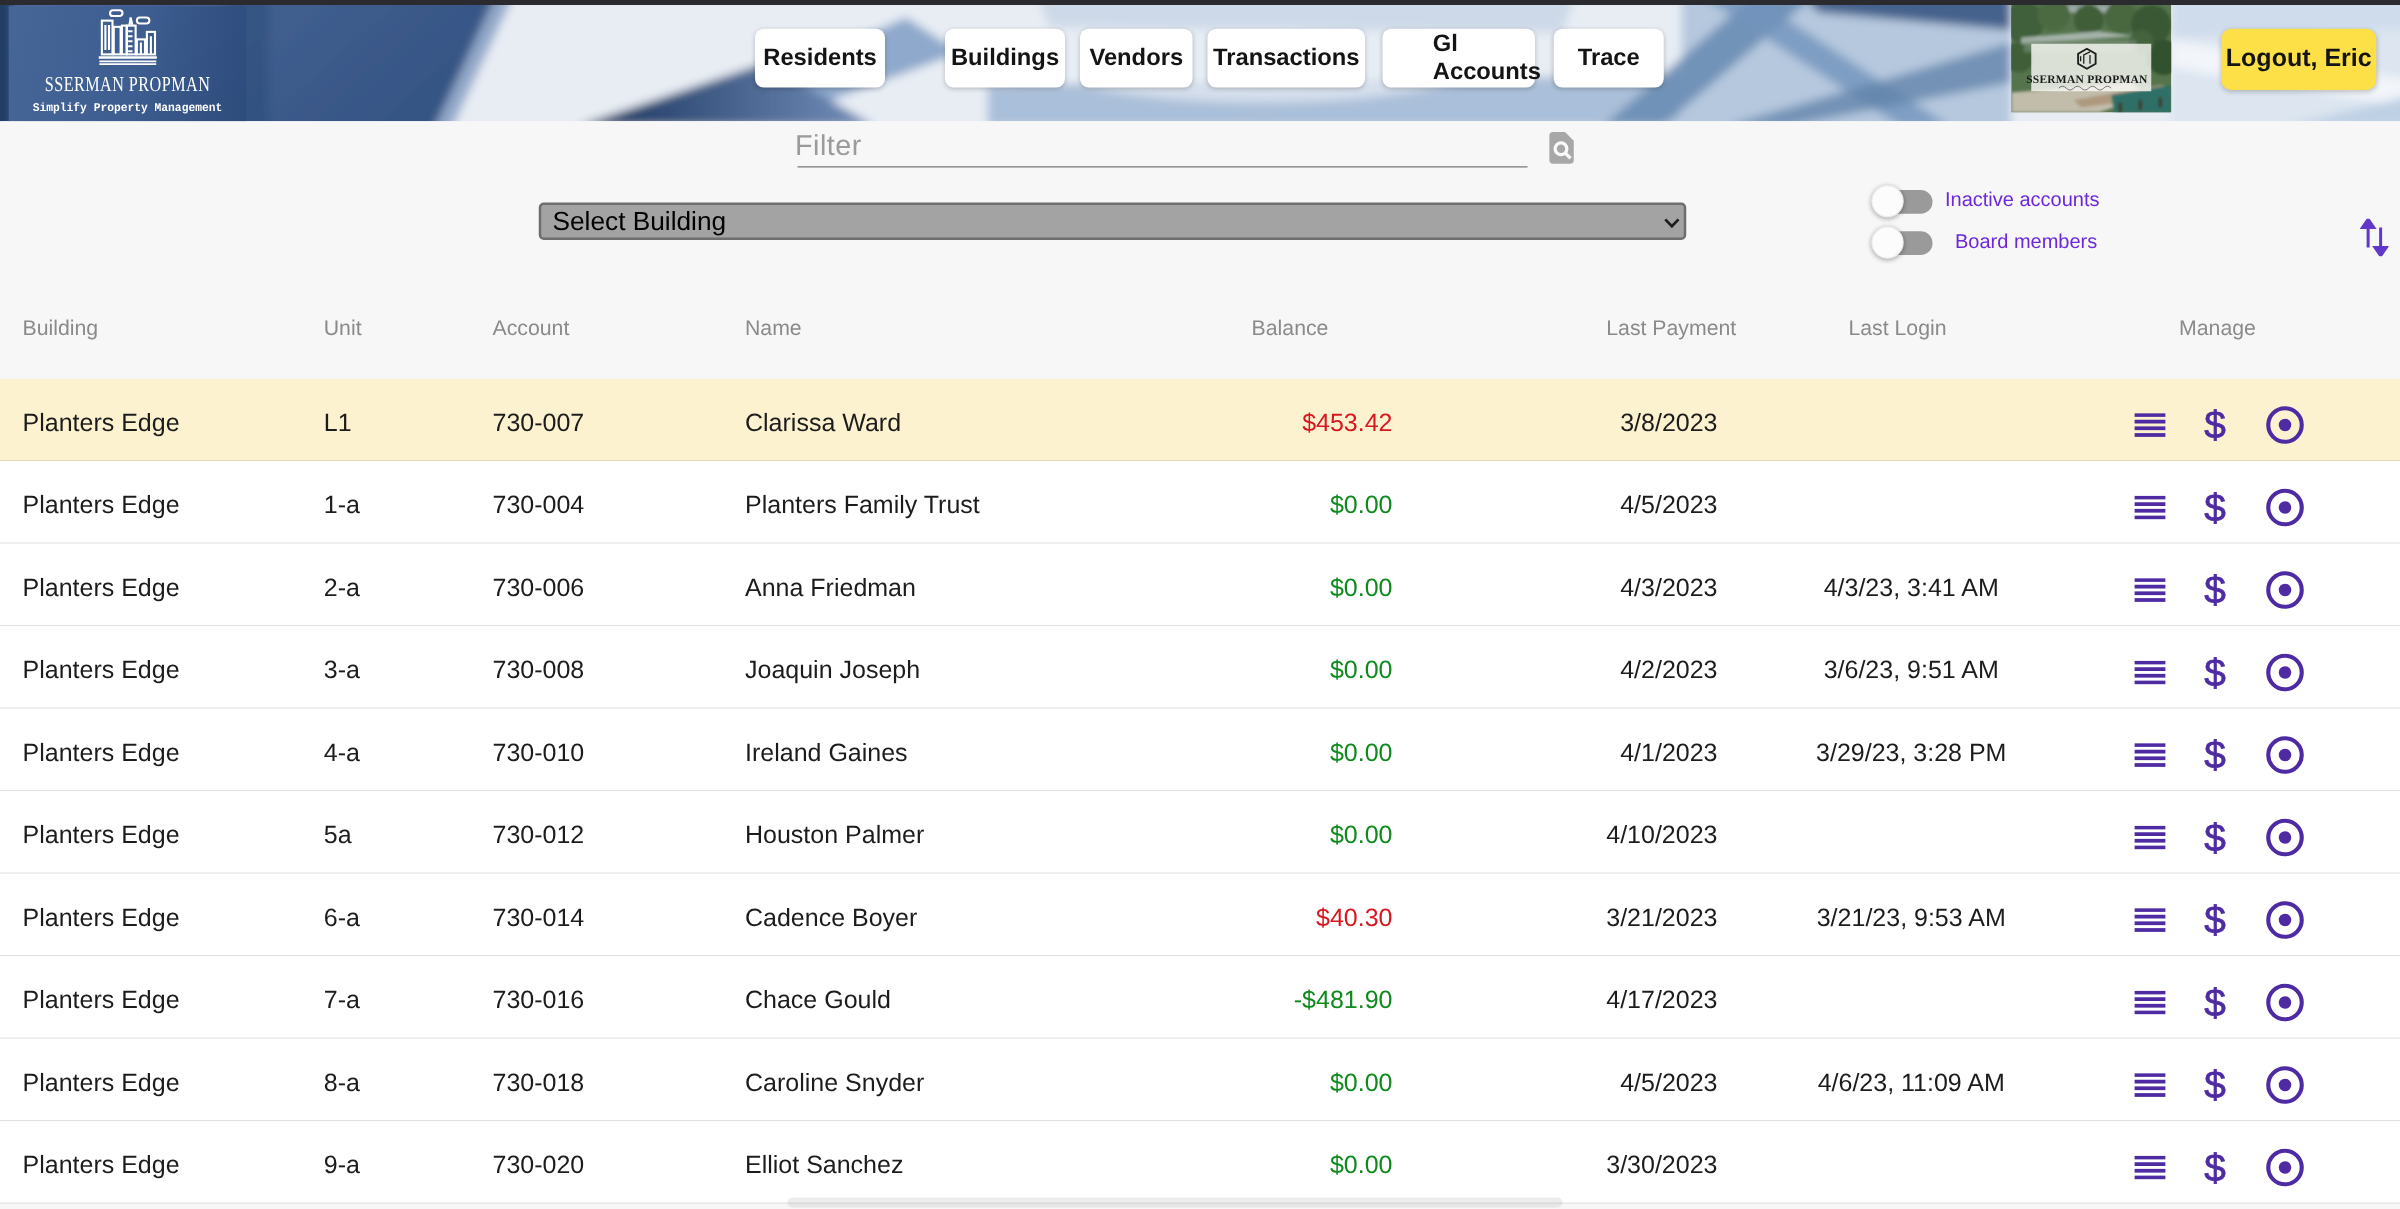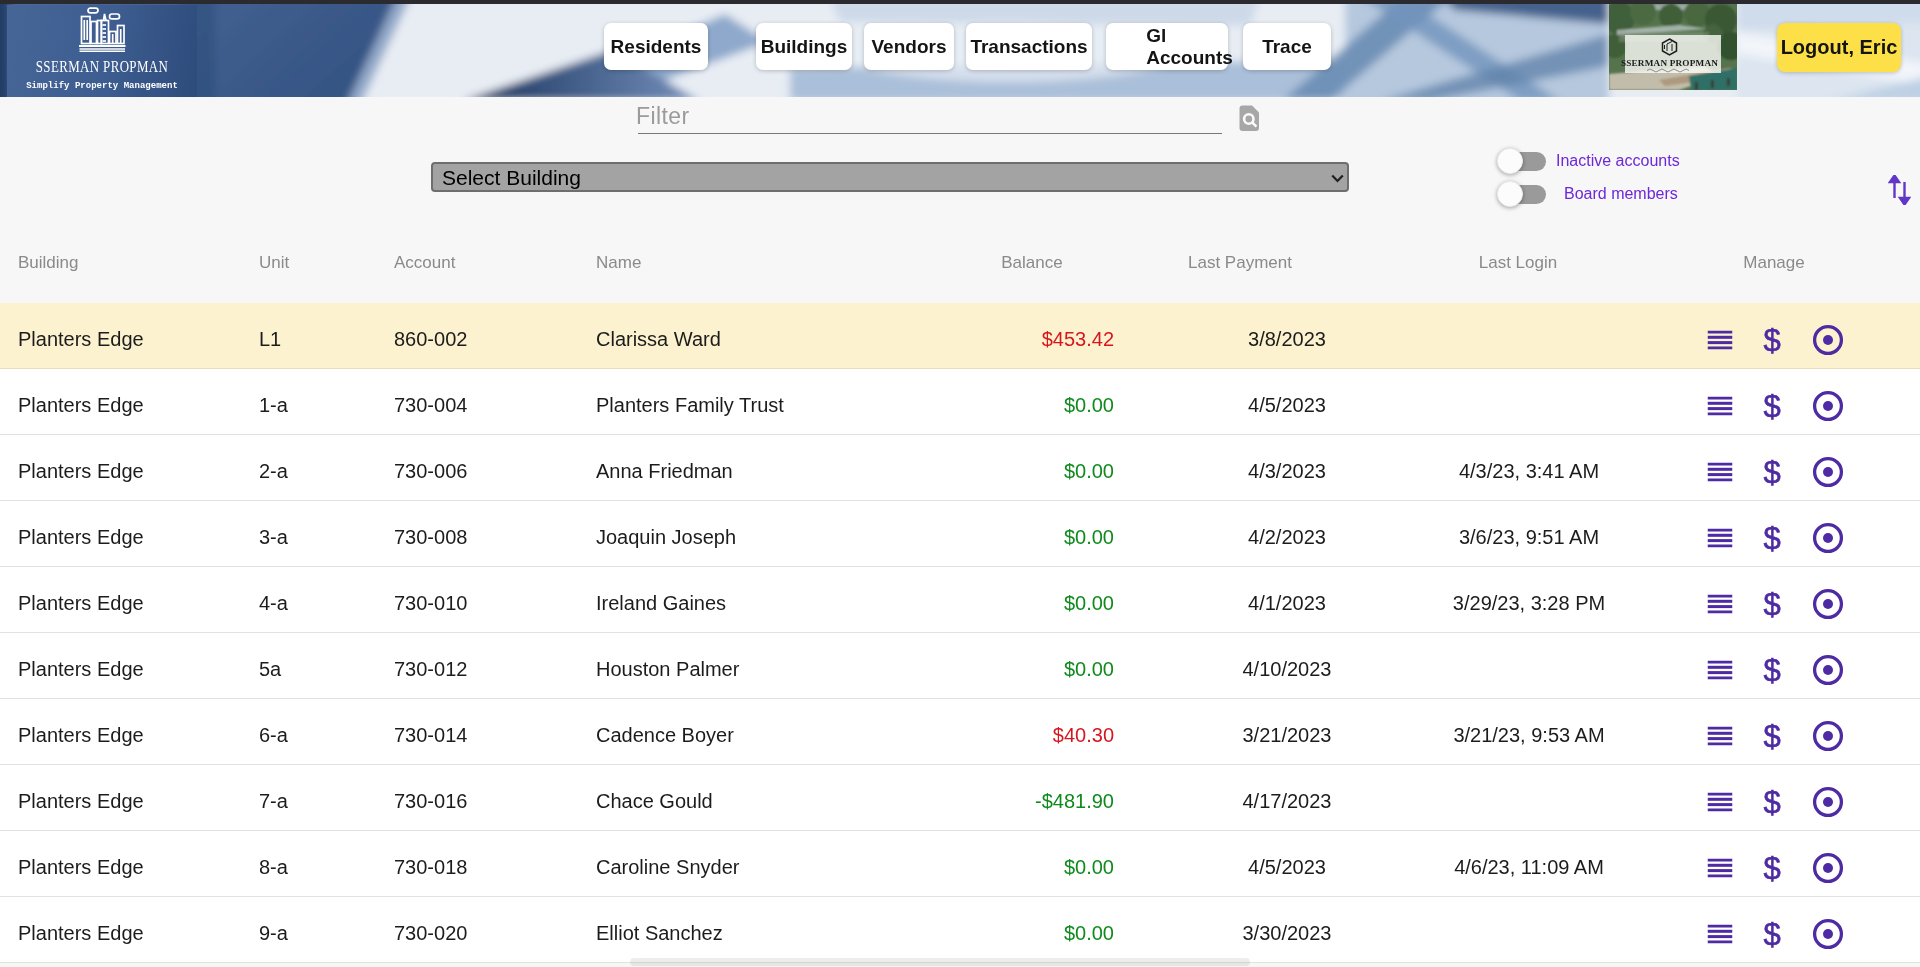--- a/index.html
+++ b/index.html
@@ -24,21 +24,21 @@
 .knob { position:absolute; width:26px; height:26px; border-radius:50%; background:#fcfcfc; border:1px solid #ececec; box-shadow:0 1px 4px rgba(0,0,0,.35); }
 .toglab { position:absolute; font-size:16px; color:#6d28d9; transform:translateY(-50%); }
 .sort { position:absolute; left:1888px; top:78px; }
 .thead { position:relative; height:71px; }
 .h { position:absolute; top:calc(50% - 5px); transform:translateY(-50%); font-size:17px; color:#8a8a8a; white-space:nowrap; }
 .row { position:relative; height:66px; background:#fff; border-bottom:1px solid #e2e2e2; }
 .row.hl { background:#fcf2cf; border-bottom:1px solid #e6ddc0; }
 .c { position:absolute; top:calc(50% + 3px); transform:translateY(-50%); font-size:20px; color:#1c1c1c; white-space:nowrap; }
 .c1{left:18px}.c2{left:259px}.c3{left:394px}.c4{left:596px}
 .bal{left:950px;width:164px;text-align:right}
-.pay{left:1200px;width:174px;text-align:center}
+.pay{left:1200px;width:174px;text-align:right}
 .log{left:1429px;width:200px;text-align:center}
 .red{color:#d6171f}.green{color:#0f8a1d}
 .ic { position:absolute; top:calc(50% + 4px); transform:translate(-50%,-50%); line-height:0; }
 .dol { position:absolute; left:1772px; top:calc(50% + 4px); transform:translate(-50%,-50%); font-size:31px; font-weight:normal; color:#4e2ba3; line-height:1; -webkit-text-stroke:0.6px #4e2ba3; }
 .scrollbar { position:absolute; left:630px; top:958px; width:620px; height:8px; border-radius:4px; background:rgba(128,128,128,.14); }
 </style>
 </head>
 <body>
 <div class="topbar"></div>
 <div class="header">
@@ -181,28 +181,28 @@
    <polygon points="16.5,29.5 12,23 21,23"></polygon>
   </g>
  </svg>
 </div>
 <div class="thead">
  <div class="h" style="left:18px">Building</div>
  <div class="h" style="left:259px">Unit</div>
  <div class="h" style="left:394px">Account</div>
  <div class="h" style="left:596px">Name</div>
  <div class="h" style="left:950px;width:164px;text-align:center">Balance</div>
- <div class="h" style="left:1188px;width:174px;">Last Payment</div>
+ <div class="h" style="left:1250px;width:174px;text-align:center">Last Payment</div>
  <div class="h" style="left:1418px;width:200px;text-align:center">Last Login</div>
  <div class="h" style="left:1714px;width:120px;text-align:center">Manage</div>
 </div>
 <div class="row hl">
   <div class="c c1">Planters Edge</div>
   <div class="c c2">L1</div>
-  <div class="c c3">860-002</div>
+  <div class="c c3">730-007</div>
   <div class="c c4">Clarissa Ward</div>
   <div class="c bal red">$453.42</div>
   <div class="c pay">3/8/2023</div>
   <span class="ic" style="left:1720px"><svg width="25" height="19" viewBox="0 0 25 19">
         <g fill="#4e2ba3">
           <rect x="0" y="0" width="25" height="3"></rect>
           <rect x="0" y="5.3" width="25" height="3"></rect>
           <rect x="0" y="10.6" width="25" height="3"></rect>
           <rect x="0" y="16" width="25" height="3"></rect>
         </g>

